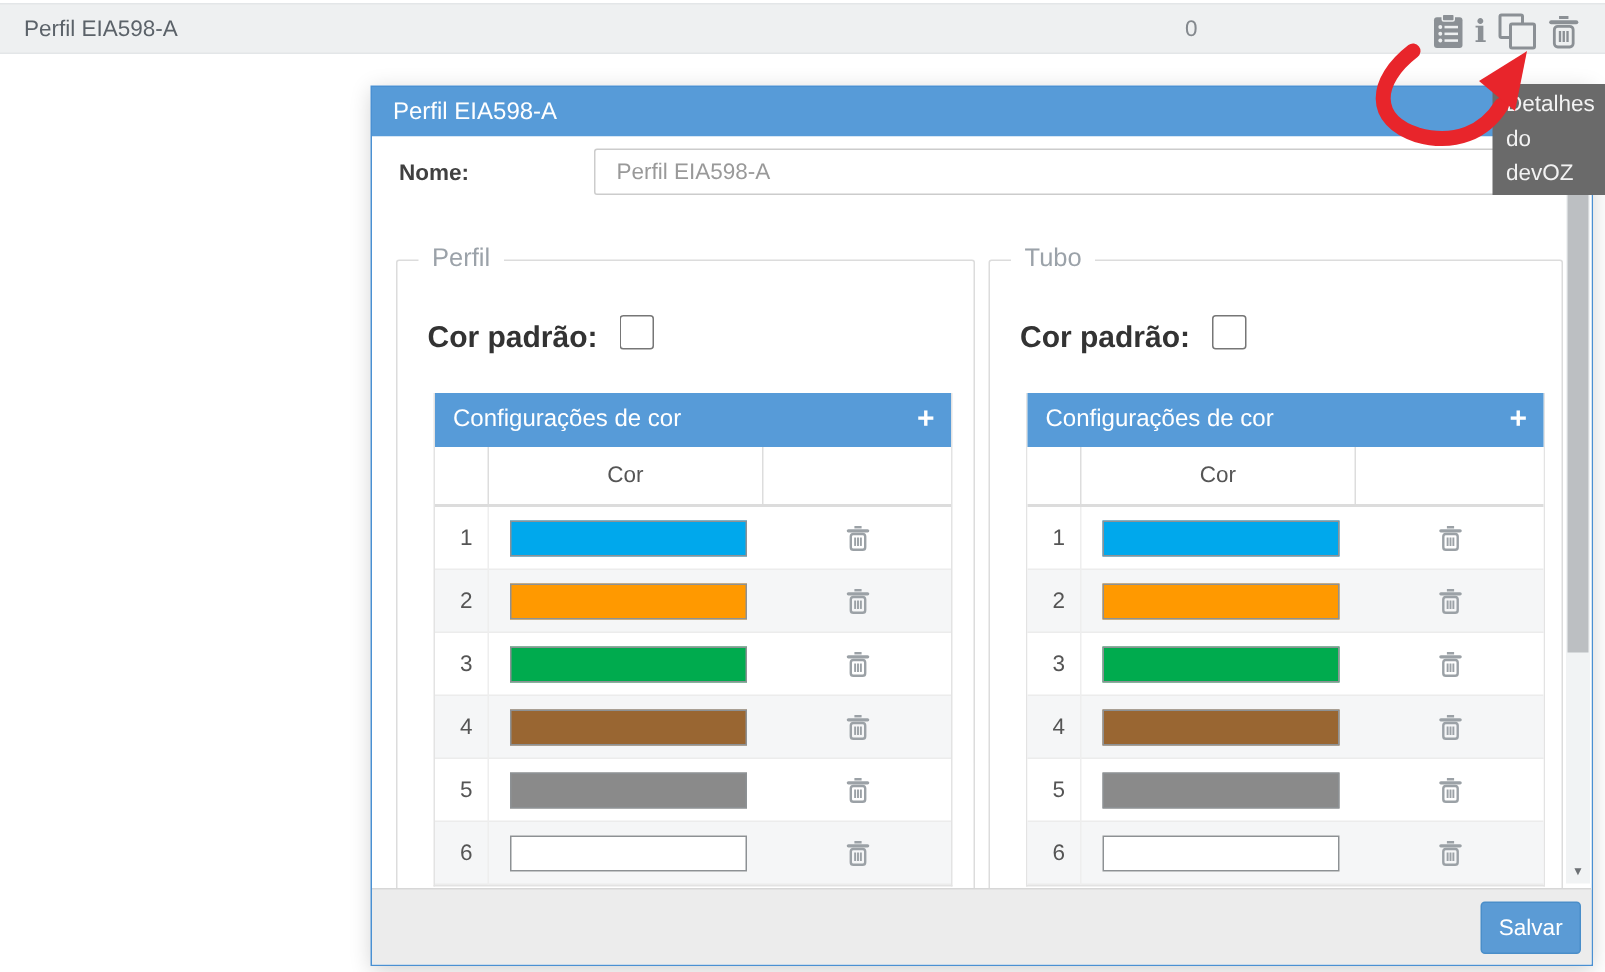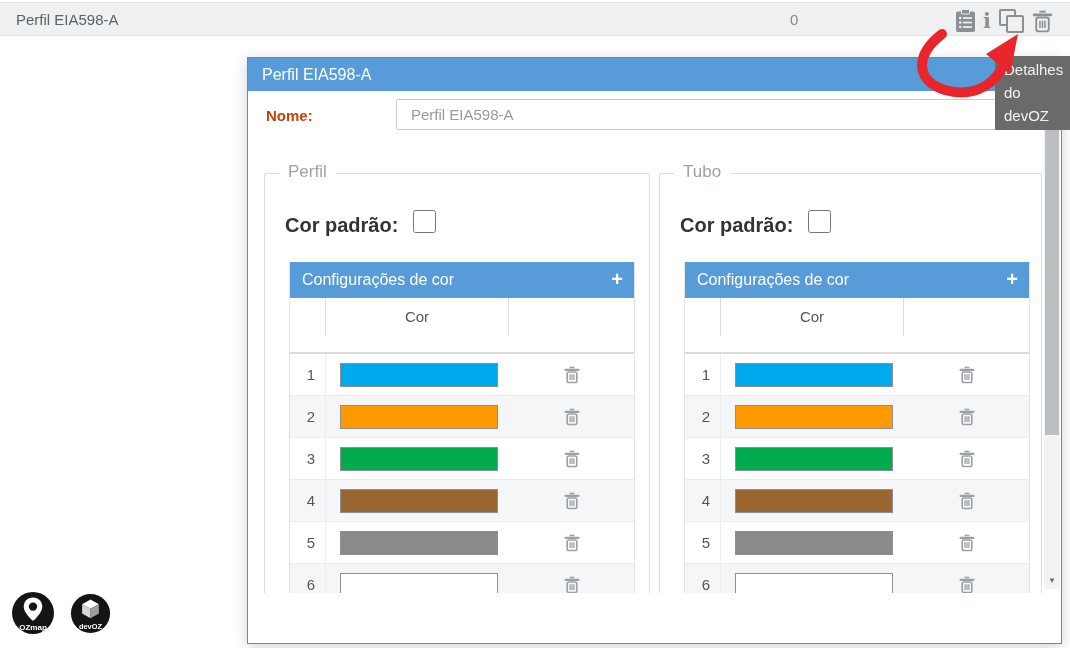--- a/index.html
+++ b/index.html
@@ -22,37 +22,37 @@
 
   
   .modal { position:absolute; left:247px; top:57px; width:815px; height:587px;
            background:#fff; border:1px solid #4a90d2; box-shadow:0 3px 14px rgba(0,0,0,.18); }
   .modal-header { height:33px; background:#579bd8; color:#fff; font-size:16px; line-height:33px; padding-left:14px; }
   .modal-body { position:absolute; left:0; top:33px; width:813px; height:502px; background:#fff; overflow:hidden; }
   .modal-footer { position:absolute; left:0; bottom:0; width:813px; height:51px; background:#ececec; border-top:1px solid #d7d7d7; }
   .save-btn { position:absolute; right:7px; top:8px; width:67px; height:35px; background:#5b9bd5; color:#fff;
               border:1px solid #4a8ec9; border-radius:3px; font-size:15px; font-family:"Liberation Sans",sans-serif; cursor:pointer; }
 
-  .name-label { position:absolute; left:18px; top:16px; font-size:15px; font-weight:bold; color:#c2410c; }
+  .name-label { position:absolute; left:18px; top:16px; font-size:15px; font-weight:bold; color:#404040; }
   .name-input { position:absolute; left:148px; top:8px; width:644px; height:31px; border:1px solid #ccc; border-radius:2px;
                 padding-left:14px; font-size:15px; color:#999; font-family:"Liberation Sans",sans-serif; background:#fff; }
 
   .fieldset { position:absolute; top:82px; height:560px; border:1px solid #dcdcdc; border-radius:2px; background:#fff; }
   .fieldset.fibra { left:16px; width:386px; }
   .fieldset.tubo  { left:411px; width:383px; }
   .legend { position:absolute; top:-12px; left:14px; background:#fff; padding:0 9px; color:#9ba2a9; font-size:17px; }
 
   .cp-label { position:absolute; left:20px; top:40px; font-size:20px; font-weight:bold; color:#333; }
   .cp-check { position:absolute; left:148px; top:36px; width:23px; height:23px; accent-color:#579bd8; }
 
   .panel { position:absolute; left:24px; top:88px; width:346px; border:1px solid #e3e3e3; border-top:none; }
   .panel-heading { position:relative; height:36px; background:#579bd8; color:#fff; font-size:16px; line-height:36px; padding-left:12px; }
   .panel-add { position:absolute; right:11px; top:0; font-size:20px; font-weight:bold; line-height:34px; color:#fff;
                background:none; border:none; cursor:pointer; }
-  .thead { position:relative; height:56px; background:#fff; border-bottom:2px solid #dcdcdc; }
+  .thead { position:relative; height:40px; background:#fff; border-bottom:2px solid #dcdcdc; }
   .th-num { position:absolute; left:0; top:0; width:36px; height:38px; border-right:1px solid #ddd; }
   .th-cor { position:absolute; left:36px; top:0; width:183px; height:38px; border-right:1px solid #ddd;
             text-align:center; line-height:38px; font-size:15px; color:#555; }
   .trow { position:relative; height:42px; border-bottom:1px solid #ececec; background:#fff; }
   .trow:nth-child(even) { background:#f5f6f7; }
   .tnum { position:absolute; left:0; top:0; width:36px; height:42px; line-height:42px; text-align:right;
           padding-right:10px; font-size:15px; color:#555; border-right:1px solid #eee; }
   .tswatch { position:absolute; left:50px; top:9px; width:158px; height:24px; border:1px solid #8d9194; cursor:pointer; }
   .trash-btn { position:absolute; left:266px; top:9px; width:32px; height:24px; display:flex; align-items:center;
                justify-content:center; background:none; border:none; color:#9ba1a6; cursor:pointer; }
@@ -318,41 +318,29 @@
                     <path d="M10 10.2 v7" stroke-width="1.6"></path>
                     <path d="M12.4 10.2 v7" stroke-width="1.6"></path>
                   </svg>
                 </button>
             </div>
           </div>
         </div>
       </div>
     </div>
 
+    <div class="modal-footer">
+      <button class="save-btn">Salvar</button>
+    </div>
   </div>
 
   <div class="scrollbar">
     <div class="scroll-thumb"></div>
     <div class="scroll-down">▼</div>
   </div>
 
   <svg class="red-arrow" viewBox="0 0 130 78">
     <path d="M 42 6 C 16 26, 14 52, 45 62 C 70 69, 90 60, 101 42" fill="none" stroke="#E8252B" stroke-width="10" stroke-linecap="round"></path>
     <polygon points="118,6 86,26 110,46" fill="#E8252B"></polygon>
   </svg>
 
-  <div class="logos">
-    <svg width="44" height="44" viewBox="0 0 44 44">
-      <circle cx="22" cy="22" r="21" fill="#141414"></circle>
-      <path d="M22 6.5 c-5.6 0 -9.3 4.2 -9.3 9.3 c0 6.5 9.3 14.2 9.3 14.2 s9.3 -7.7 9.3 -14.2 c0 -5.1 -3.7 -9.3 -9.3 -9.3 z" fill="#fff"></path>
-      <circle cx="22" cy="15.6" r="4.2" fill="#141414"></circle>
-      <text x="22" y="38.5" font-size="8" fill="#fff" text-anchor="middle" font-family="Liberation Sans, sans-serif" font-weight="bold">OZmap</text>
-    </svg>
-    <svg width="41" height="41" viewBox="0 0 44 44">
-      <circle cx="22" cy="22" r="21" fill="#141414"></circle>
-      <polygon points="22,7 31,12 22,17 13,12" fill="#ffffff"></polygon>
-      <polygon points="13,12 22,17 22,27 13,22" fill="#d6d6d6"></polygon>
-      <polygon points="31,12 22,17 22,27 31,22" fill="#9e9e9e"></polygon>
-      <text x="22" y="38.5" font-size="8" fill="#fff" text-anchor="middle" font-family="Liberation Sans, sans-serif" font-weight="bold">devOZ</text>
-    </svg>
-  </div>
 
 </div>
 
 </body></html>

